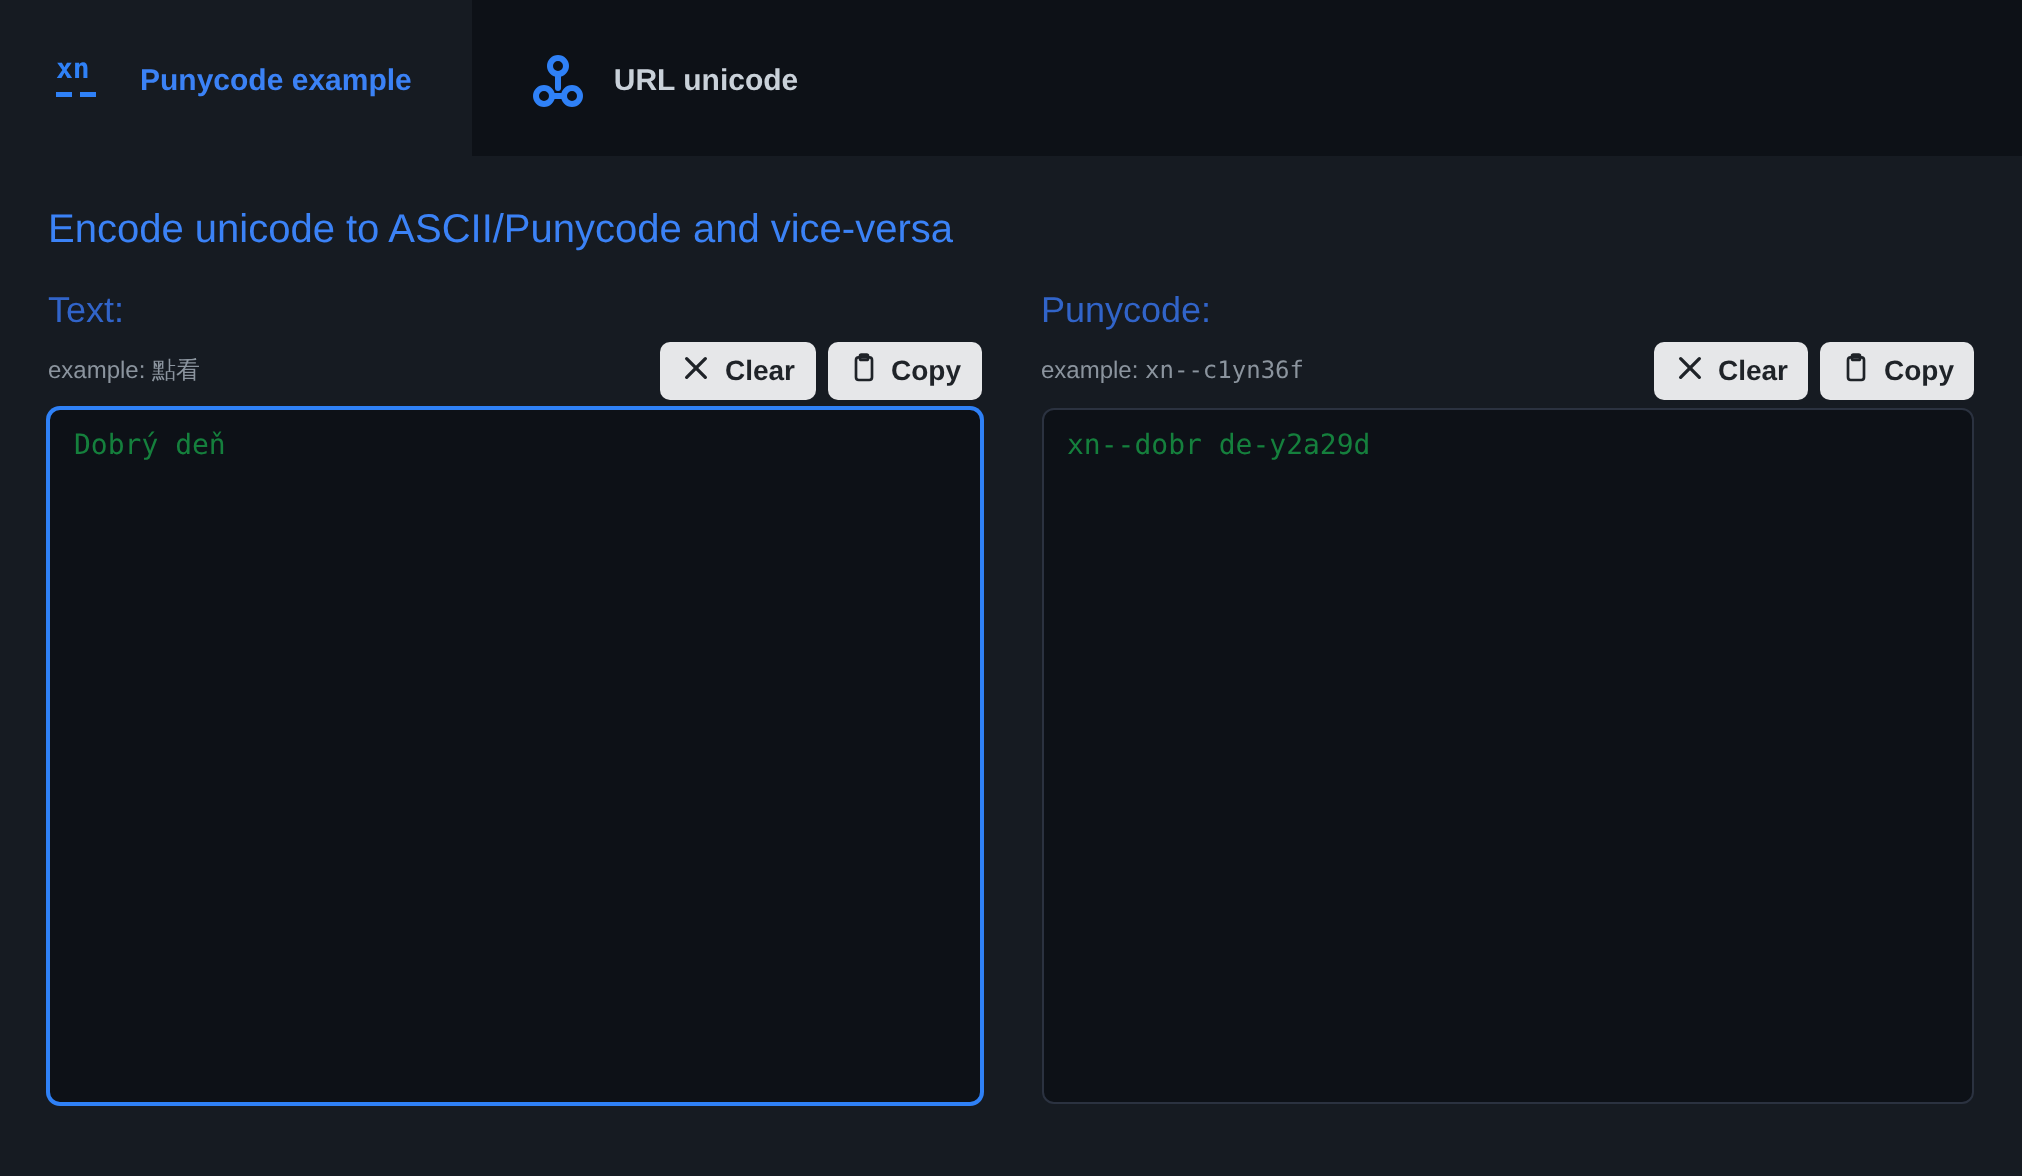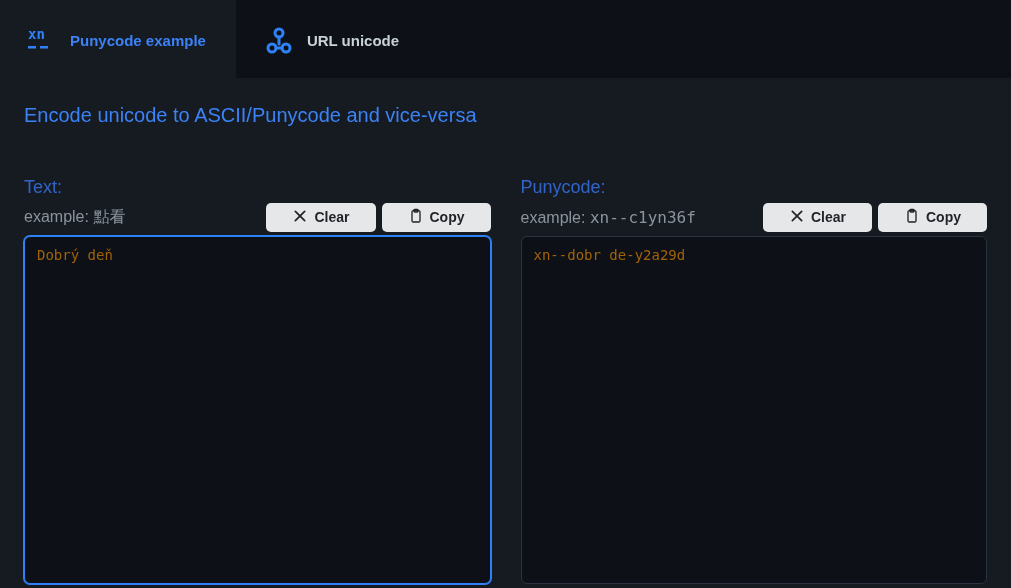--- a/index.html
+++ b/index.html
@@ -56,60 +56,59 @@
   }
   .col {
     flex: 1;
     min-width: 0;
   }
   .col-label {
     color: #3164c9;
     font-size: 18px;
     font-weight: 500;
     margin-bottom: 4px;
-    margin-top: 32px;
   }
   .row-between {
     display: flex;
     align-items: center;
     justify-content: space-between;
     margin-bottom: 4px;
     min-height: 30px;
   }
   .example {
     color: #8b949e;
-    font-size: 16px;
+    font-size: 12px;
   }
   .example .mono {
     font-family: ui-monospace, SFMono-Regular, Menlo, Consolas, monospace;
     color: #8b949e;
   }
   .btns {
     display: flex;
     gap: 6px;
   }
   .btn {
     display: inline-flex;
     align-items: center;
     gap: 6px;
     background: #e6e7e9;
     color: #1f2328;
     border: none;
     border-radius: 5px;
-    padding: 5px 26px;
+    padding: 5px 10px;
     font-weight: 700;
     font-size: 14px;
     cursor: pointer;
   }
   .btn svg { width: 16px; height: 16px; stroke: #1f2328; }
   .ta {
     width: 100%;
     height: 348px;
     background: #0d1117;
-    color: #a16207;
+    color: #15803d;
     border: 1px solid #2b3240;
     border-radius: 6px;
     padding: 10px 12px;
     font-family: ui-monospace, SFMono-Regular, Menlo, Consolas, monospace;
     font-size: 14px;
     resize: none;
     outline: none;
   }
   .ta.focused {
     border: 1.5px solid #2f81f7;

